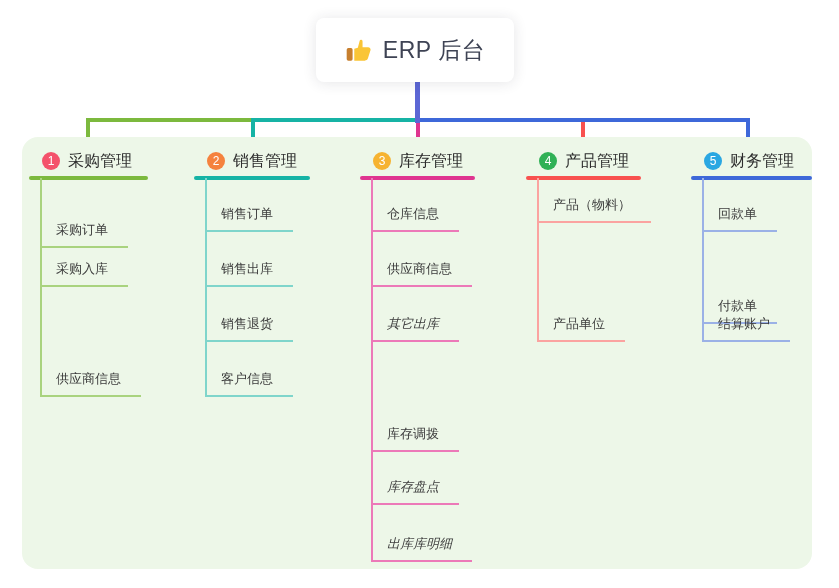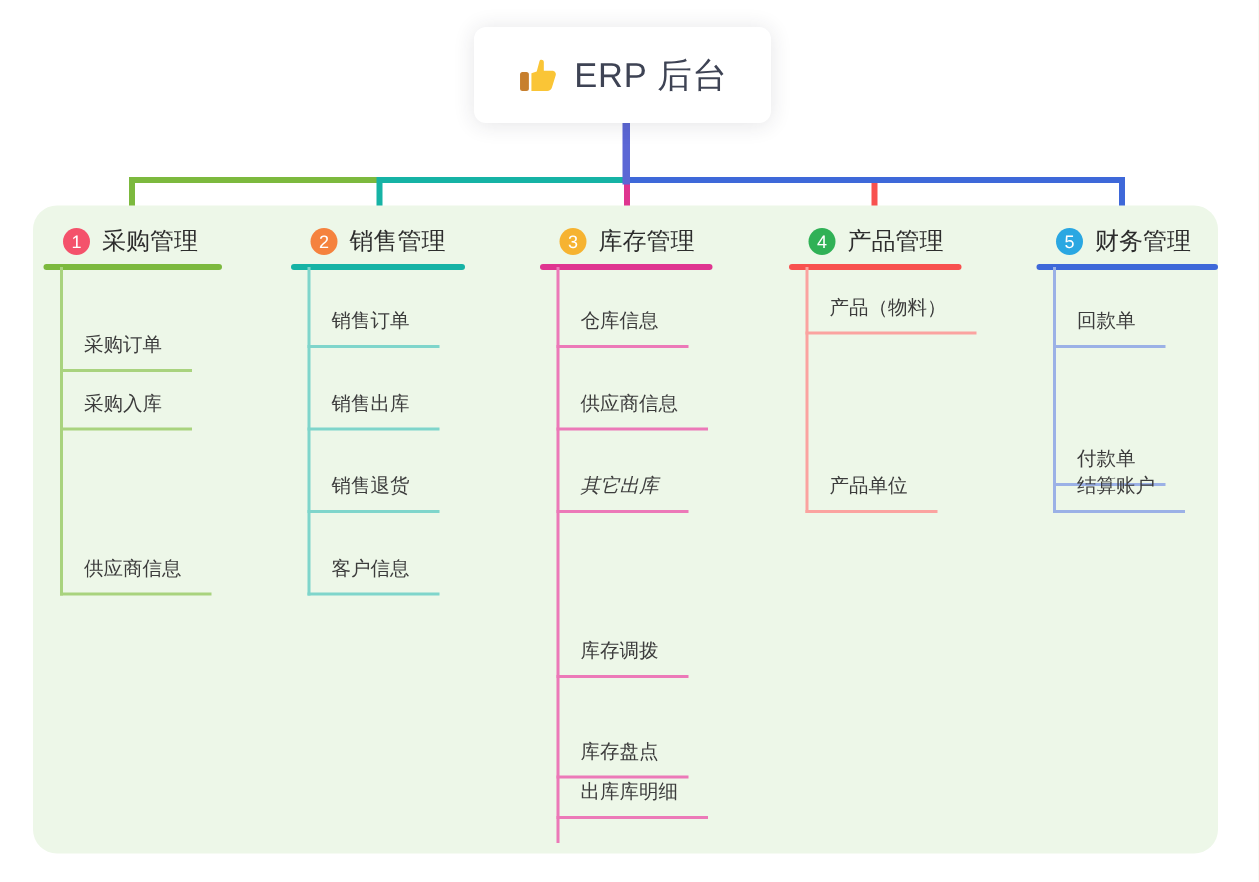--- a/index.html
+++ b/index.html
@@ -120,22 +120,22 @@
         <div class="bhead">
           <span class="badge">3</span>
           <span class="btitle">库存管理</span>
         </div>
         <div class="underline" style="width: 115px;"></div>
         <div class="trunk" style="height: 384px;"></div>
         <div class="child" style="top: 55px;">仓库信息</div>
         <div class="child" style="top: 110px;">供应商信息</div>
         <div class="child" style="top: 165px; font-style: italic;">其它出库</div>
         <div class="child" style="top: 275px;">库存调拨</div>
-        <div class="child" style="top: 342px;">库存盘点</div>
-        <div class="child" style="top: 369px;">出库库明细</div>
+        <div class="child" style="top: 328px; font-style: italic;">库存盘点</div>
+        <div class="child" style="top: 385px; font-style: italic;">出库库明细</div>
       </div>
       <div class="branch" style="left: 526px; --main: #f8514f; --light: #fba3a0; --badge: #30b156;">
         <div class="bhead">
           <span class="badge">4</span>
           <span class="btitle">产品管理</span>
         </div>
         <div class="underline" style="width: 115px;"></div>
         <div class="trunk" style="height: 164px;"></div>
         <div class="child" style="top: 46px;">产品（物料）</div>
         <div class="child" style="top: 165px;">产品单位</div>

